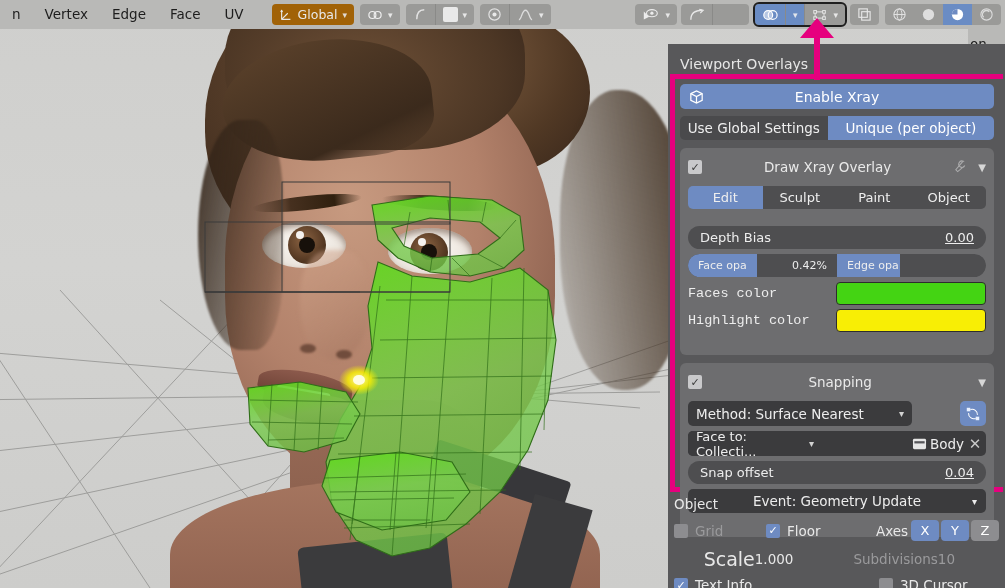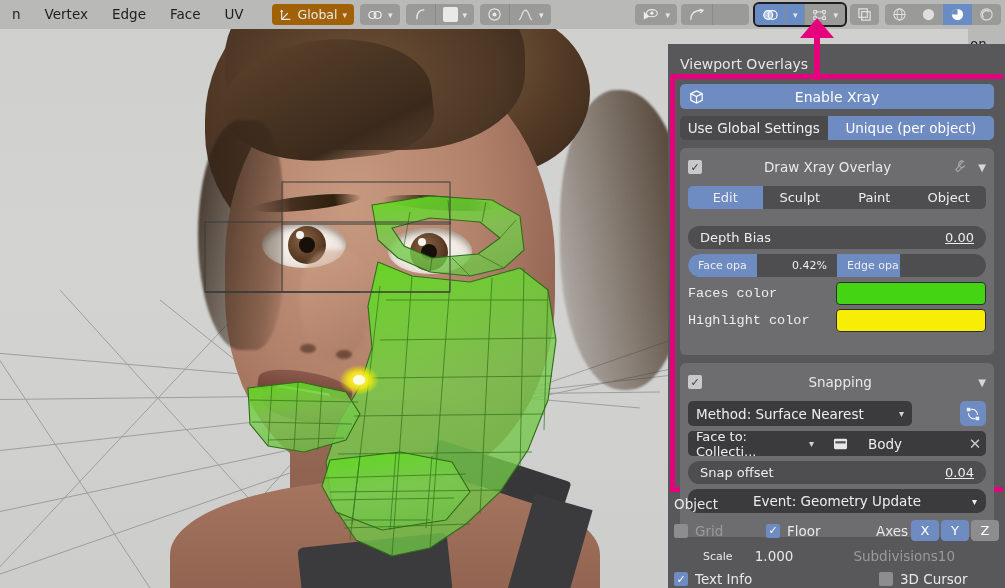--- a/index.html
+++ b/index.html
@@ -529,36 +529,36 @@
             <rect x="12" y="12" width="4" height="4" fill="#e8f0ff"></rect>
           </svg>
         </div>
       </div>
 
       <div class="field" style="padding:0;">
         <div style="display:flex;align-items:center;padding:0 8px;height:25px;background:#3b3b3d;border-radius:5px 0 0 5px;width:118px;">
           <span style="font-size:13px;">Face to: Collecti...</span>
           <span class="cv" style="margin-left:auto;">▾</span>
         </div>
-        <div style="display:flex;align-items:center;gap:19px;padding-left:10px;flex:1;">
+        <div style="display:flex;align-items:center;gap:2px;padding-left:10px;flex:1;justify-content:flex-end;">
           <svg width="17" height="14" viewBox="0 0 18 15">
             <rect x="2" y="2" width="14" height="11" rx="1.5" fill="#e6e6e6"></rect>
             <rect x="3.5" y="4.5" width="11" height="2.4" fill="#56565a"></rect>
           </svg>
           <span>Body</span>
         </div>
         <span class="xbtn">✕</span>
       </div>
 
       <div class="pill">
         <span class="nm z">Snap offset</span>
         <span class="vl z">0.04</span>
       </div>
 
-      <div class="pill-dark" style="margin-bottom:16px;border-radius:9px;">
+      <div class="pill-dark" style="margin-bottom:16px;">
         <span>Event: Geometry Update</span>
         <span class="cv">▾</span>
       </div>
     </div>
   </div>
 
   <div class="guides">
     <div class="g-title">Object</div>
 
     <div class="g-row">
@@ -572,21 +572,21 @@
       </div>
       <span style="font-size:13.5px;">Axes</span>
       <div class="axes">
         <div class="on">X</div>
         <div class="on">Y</div>
         <div>Z</div>
       </div>
     </div>
 
     <div class="g-row">
-      <span style="width:63px;padding-left:29px;font-size:11px;">Scale</span>
+      <span style="width:63px;padding-left:29px;font-size:19px;text-align:right;">Scale</span>
       <span style="width:120px;font-size:13.5px;">1.000</span>
       <span class="g-dim" style="font-size:13.5px;">Subdivisions</span>
       <span class="g-dim" style="margin-left:auto;padding-right:44px;font-size:13.5px;">10</span>
     </div>
 
     <div class="g-row" style="margin-bottom:0;">
       <div class="g-cb" style="width:205px;">
         <span class="chk blue">✓</span>
         <span>Text Info</span>
       </div>

